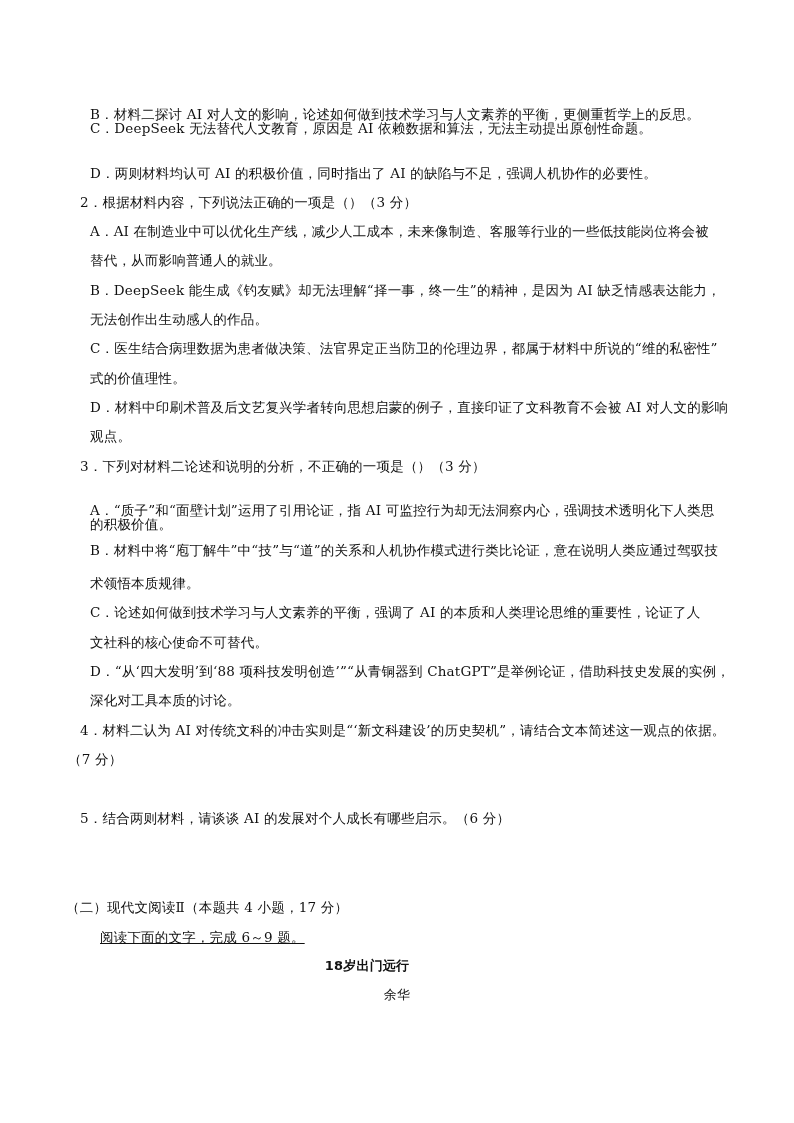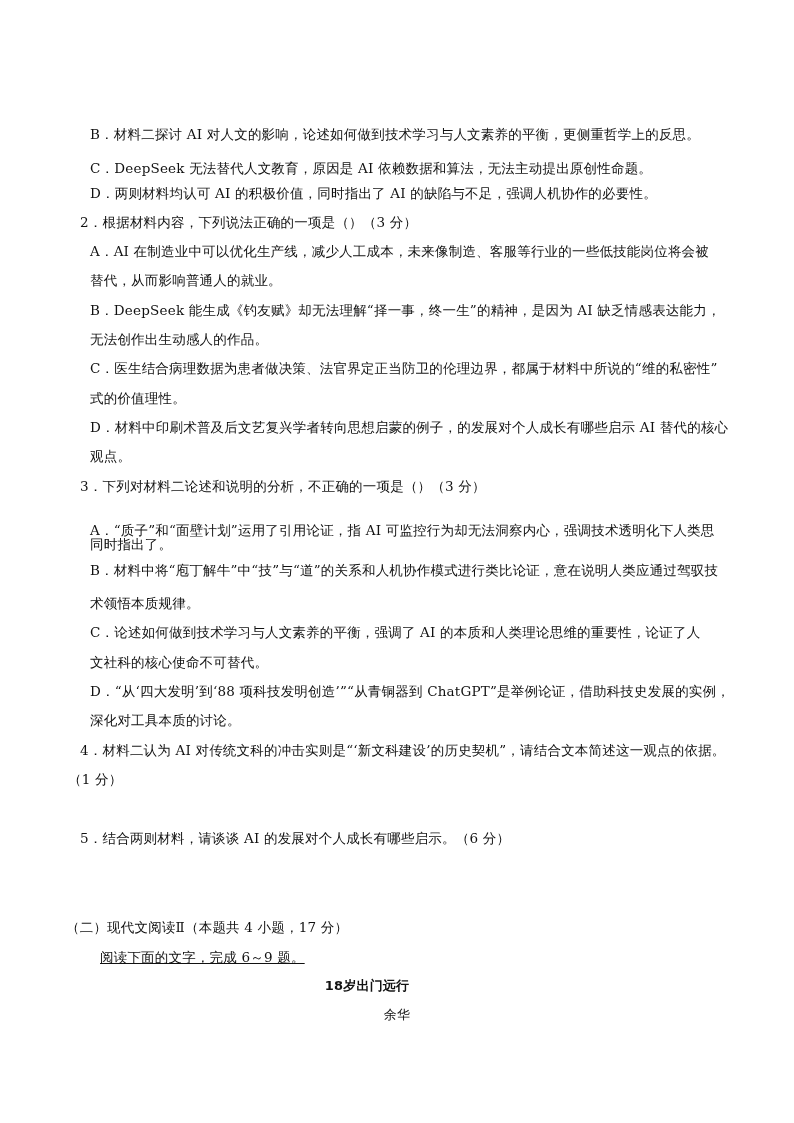--- a/index.html
+++ b/index.html
@@ -1,53 +1,53 @@
 <!DOCTYPE html>
 <html><head>
 <meta charset="utf-8">
 <style>
   html, body { margin: 0; padding: 0; background: #ffffff; }
   body { width: 794px; height: 1123px; position: relative; overflow: hidden;
          font-family: "DejaVu Serif", "Liberation Serif", serif; color: #111; font-size: 13.5px; }
-  .line { position: absolute; white-space: nowrap; line-height: 16px; letter-spacing: 0.2px; margin-top: 20px; }
+  .line { position: absolute; white-space: nowrap; line-height: 16px; letter-spacing: 0.2px; }
   .q { left: 80px; }
   .opt { left: 90px; }
   .cont { left: 90px; }
   .intro { left: 100px; text-decoration: underline; }
   .title { left: 0; width: 734px; text-align: center; font-weight: bold; font-family: "DejaVu Sans", sans-serif; font-size: 13px; }
   .author { left: 0; width: 794px; text-align: center; font-family: "DejaVu Sans", sans-serif; font-size: 13px; }
 </style>
 </head>
 <body>
 
 <div class="line opt" style="top:106px">B．材料二探讨 AI 对人文的影响，论述如何做到技术学习与人文素养的平衡，更侧重哲学上的反思。</div>
-<div class="line opt" style="top:140px">C．DeepSeek 无法替代人文教育，原因是 AI 依赖数据和算法，无法主动提出原创性命题。</div>
+<div class="line opt" style="top:120px">C．DeepSeek 无法替代人文教育，原因是 AI 依赖数据和算法，无法主动提出原创性命题。</div>
 <div class="line opt" style="top:165px">D．两则材料均认可 AI 的积极价值，同时指出了 AI 的缺陷与不足，强调人机协作的必要性。</div>
 
 <div class="line q" style="top:194px">2．根据材料内容，下列说法正确的一项是（）（3 分）</div>
 <div class="line opt" style="top:223px">A．AI 在制造业中可以优化生产线，减少人工成本，未来像制造、客服等行业的一些低技能岗位将会被</div>
 <div class="line cont" style="top:252px">替代，从而影响普通人的就业。</div>
 <div class="line opt" style="top:282px">B．DeepSeek 能生成《钓友赋》却无法理解“择一事，终一生”的精神，是因为 AI 缺乏情感表达能力，</div>
 <div class="line cont" style="top:311px">无法创作出生动感人的作品。</div>
 <div class="line opt" style="top:340px">C．医生结合病理数据为患者做决策、法官界定正当防卫的伦理边界，都属于材料中所说的“维的私密性”</div>
 <div class="line cont" style="top:370px">式的价值理性。</div>
-<div class="line opt" style="top:399px">D．材料中印刷术普及后文艺复兴学者转向思想启蒙的例子，的发展对个人成长有哪些启示 AI 替代的核心</div>
+<div class="line opt" style="top:399px">D．材料中印刷术普及后文艺复兴学者转向思想启蒙的例子，直接印证了文科教育不会被 AI 对人文的影响</div>
 <div class="line cont" style="top:428px">观点。</div>
 
 <div class="line q" style="top:458px">3．下列对材料二论述和说明的分析，不正确的一项是（）（3 分）</div>
 <div class="line opt" style="top:502px">A．“质子”和“面壁计划”运用了引用论证，指 AI 可监控行为却无法洞察内心，强调技术透明化下人类思</div>
-<div class="line cont" style="top:516px">同时指出了。</div>
+<div class="line cont" style="top:516px">的积极价值。</div>
 <div class="line opt" style="top:542px">B．材料中将“庖丁解牛”中“技”与“道”的关系和人机协作模式进行类比论证，意在说明人类应通过驾驭技</div>
 <div class="line cont" style="top:575px">术领悟本质规律。</div>
 <div class="line opt" style="top:604px">C．论述如何做到技术学习与人文素养的平衡，强调了 AI 的本质和人类理论思维的重要性，论证了人</div>
 <div class="line cont" style="top:634px">文社科的核心使命不可替代。</div>
 <div class="line opt" style="top:663px">D．“从‘四大发明’到‘88 项科技发明创造’”“从青铜器到 ChatGPT”是举例论证，借助科技史发展的实例，</div>
 <div class="line cont" style="top:692px">深化对工具本质的讨论。</div>
 
 <div class="line q" style="top:722px">4．材料二认为 AI 对传统文科的冲击实则是“‘新文科建设’的历史契机”，请结合文本简述这一观点的依据。</div>
-<div class="line" style="left:68px; top:751px">（1 分）</div>
+<div class="line" style="left:68px; top:751px">（7 分）</div>
 
 <div class="line q" style="top:810px">5．结合两则材料，请谈谈 AI 的发展对个人成长有哪些启示。（6 分）</div>
 
 <div class="line" style="left:66px; top:899px">（二）现代文阅读Ⅱ（本题共 4 小题，17 分）</div>
 <div class="line intro" style="top:929px">阅读下面的文字，完成 6～9 题。</div>
 <div class="line title" style="top:958px">18岁出门远行</div>
 <div class="line author" style="top:987px">余华</div>
 
 </body></html>

